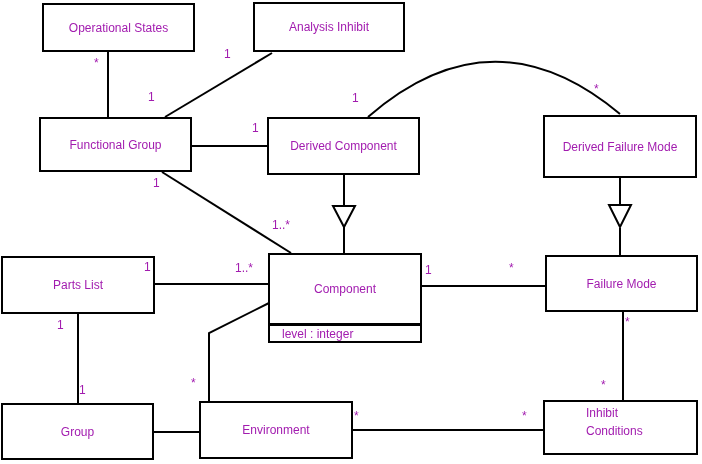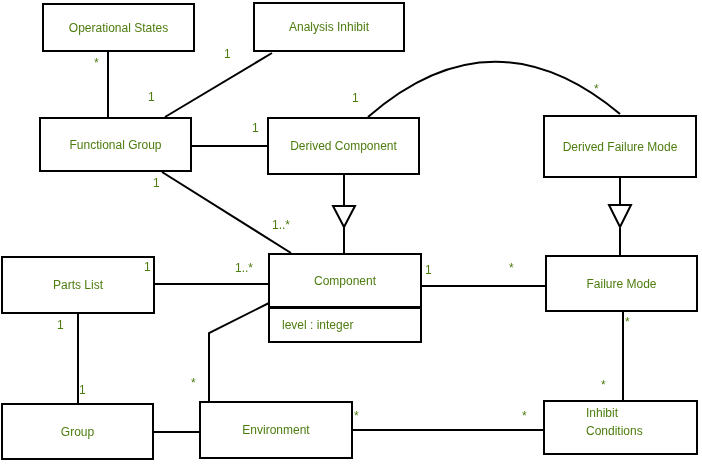--- a/index.html
+++ b/index.html
@@ -1,32 +1,32 @@
 <!DOCTYPE html>
 <html><head>
 <meta charset="utf-8">
 <style>
   html,body { margin:0; padding:0; background:#fff; }
   #canvas {
     position:relative; width:702px; height:464px; background:#ffffff;
-    font-family:"Liberation Sans", sans-serif; color:#4d7c0f; overflow:hidden;
+    font-family:"Liberation Sans", sans-serif; color:#a21caf; overflow:hidden;
   }
   #wires { position:absolute; left:0; top:0; width:702px; height:464px; }
   .uml-box {
     position:absolute; box-sizing:border-box; border:2px solid #000;
     background:#fff; display:flex; align-items:center; justify-content:center;
     font-size:12px; line-height:14px; text-align:center;
   }
   .uml-box .nm { display:block; }
   .compartment-top {
     flex:1; width:100%; display:flex; align-items:center; justify-content:center;
     border-bottom:3px solid #000; box-sizing:border-box;
   }
   .compartment-attrs {
-    width:100%; height:32px; display:flex; align-items:center;
+    width:100%; height:15px; display:flex; align-items:center;
     justify-content:flex-start; padding-left:12px; box-sizing:border-box;
     font-size:12px;
   }
   .left-text { justify-content:flex-start; text-align:left; }
   .left-text .nm { white-space:pre-line; padding-left:41px; line-height:18px; }
   .mult {
     position:absolute; font-size:12px; line-height:12px; background:transparent;
   }
 </style>
 </head>

